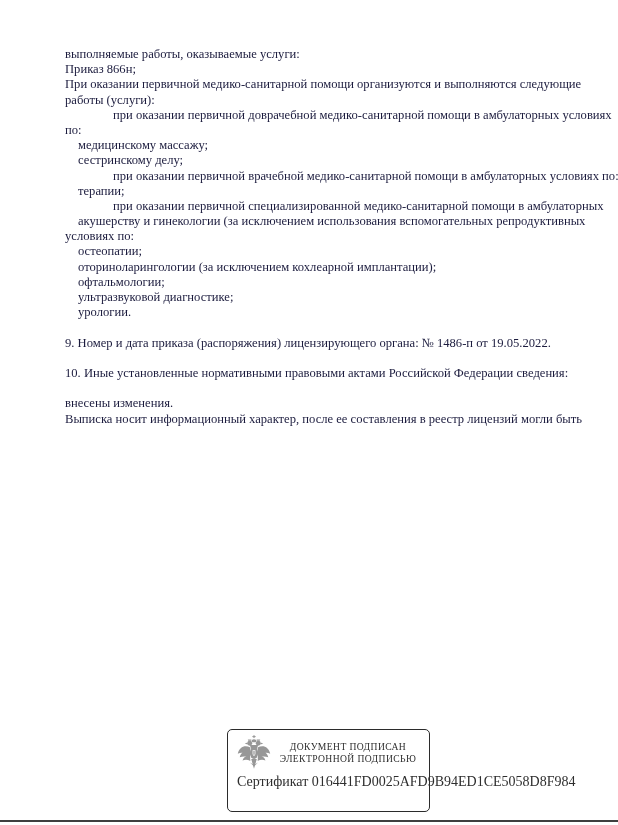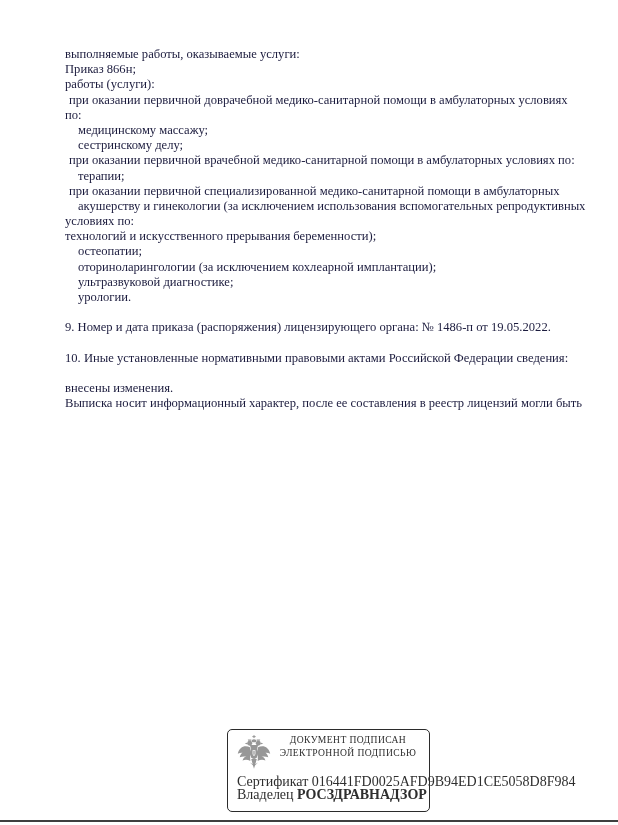--- a/index.html
+++ b/index.html
@@ -27,39 +27,39 @@
     left: 65px;
     top: 47px;
     width: 516px;
     font-size: 12.6px;
     line-height: 15.2px;
     color: #1c1c3e;
     white-space: nowrap;
   }
   .doc-lines .line { height: 15.2px; }
   .doc-lines .ind0 { padding-left: 0; }
-  .doc-lines .ind1 { padding-left: 4px; }
+  .doc-lines .ind1 { padding-left: 4px; margin-left: 44px; }
   .doc-lines .ind2 { padding-left: 13px; }
 
   
   .stamp {
     position: absolute;
     left: 227px;
     top: 729px;
     width: 203px;
     height: 83px;
     box-sizing: border-box;
     border: 1.5px solid #2b2b2b;
     border-radius: 5px;
     background: #ffffff;
     color: #2e2e2e;
   }
   .stamp-top {
     display: flex;
-    align-items: flex-start;
+    align-items: center;
     padding: 4px 6px 0 7px;
   }
   .stamp-emblem {
     width: 38px;
     height: 38px;
     flex: 0 0 auto;
   }
   .stamp-title {
     flex: 1 1 auto;
     text-align: center;
@@ -89,33 +89,34 @@
   }
 </style>
 </head>
 <body>
 
 <div class="page">
 
   <div class="doc-lines">
       <div class="line ind0">выполняемые работы, оказываемые услуги:</div>
       <div class="line ind0">Приказ 866н;</div>
+      <div class="line ind0">При оказании первичной медико-санитарной помощи организуются и выполняются следующие</div>
       <div class="line ind0">работы (услуги):</div>
       <div class="line ind1">при оказании первичной доврачебной медико-санитарной помощи в амбулаторных условиях</div>
       <div class="line ind0">по:</div>
       <div class="line ind2">медицинскому массажу;</div>
       <div class="line ind2">сестринскому делу;</div>
       <div class="line ind1">при оказании первичной врачебной медико-санитарной помощи в амбулаторных условиях по:</div>
       <div class="line ind2">терапии;</div>
       <div class="line ind1">при оказании первичной специализированной медико-санитарной помощи в амбулаторных</div>
       <div class="line ind2">акушерству и гинекологии (за исключением использования вспомогательных репродуктивных</div>
       <div class="line ind0">условиях по:</div>
-      <div class="line ind0">технологий и искусственного прерывания беременности);</div>
       <div class="line ind2">остеопатии;</div>
       <div class="line ind2">оториноларингологии (за исключением кохлеарной имплантации);</div>
+      <div class="line ind2">офтальмологии;</div>
       <div class="line ind2">ультразвуковой диагностике;</div>
       <div class="line ind2">урологии.</div>
       <div class="line ind0">&nbsp;</div>
       <div class="line ind0">9. Номер и дата приказа (распоряжения) лицензирующего органа: № 1486-п от 19.05.2022.</div>
       <div class="line ind0">&nbsp;</div>
       <div class="line ind0">10. Иные установленные нормативными правовыми актами Российской Федерации сведения:</div>
       <div class="line ind0">&nbsp;</div>
       <div class="line ind0">внесены изменения.</div>
       <div class="line ind0">Выписка носит информационный характер, после ее составления в реестр лицензий могли быть</div>
     </div>
@@ -155,18 +156,17 @@
           <path d="M23.2 21.6 h1.6 v3.6 q0 1 -0.8 1.4 q-0.8 -0.4 -0.8 -1.4 z"></path>
         </g>
       </svg>
       <div class="stamp-title">
         <div>ДОКУМЕНТ ПОДПИСАН</div>
         <div>ЭЛЕКТРОННОЙ ПОДПИСЬЮ</div>
       </div>
     </div>
     <div class="stamp-info">
       <div class="info-line"><span>Сертификат</span>&nbsp;<span>016441FD0025AFD9B94ED1CE5058D8F984</span></div>
-      <div class="info-line"><span>Владелец</span>&nbsp;<span class="bold">РОСЗДРАВНАДЗОР</span></div>
     </div>
   </div>
 
   <div class="page-end-line"></div>
 </div>
 
 </body></html>

